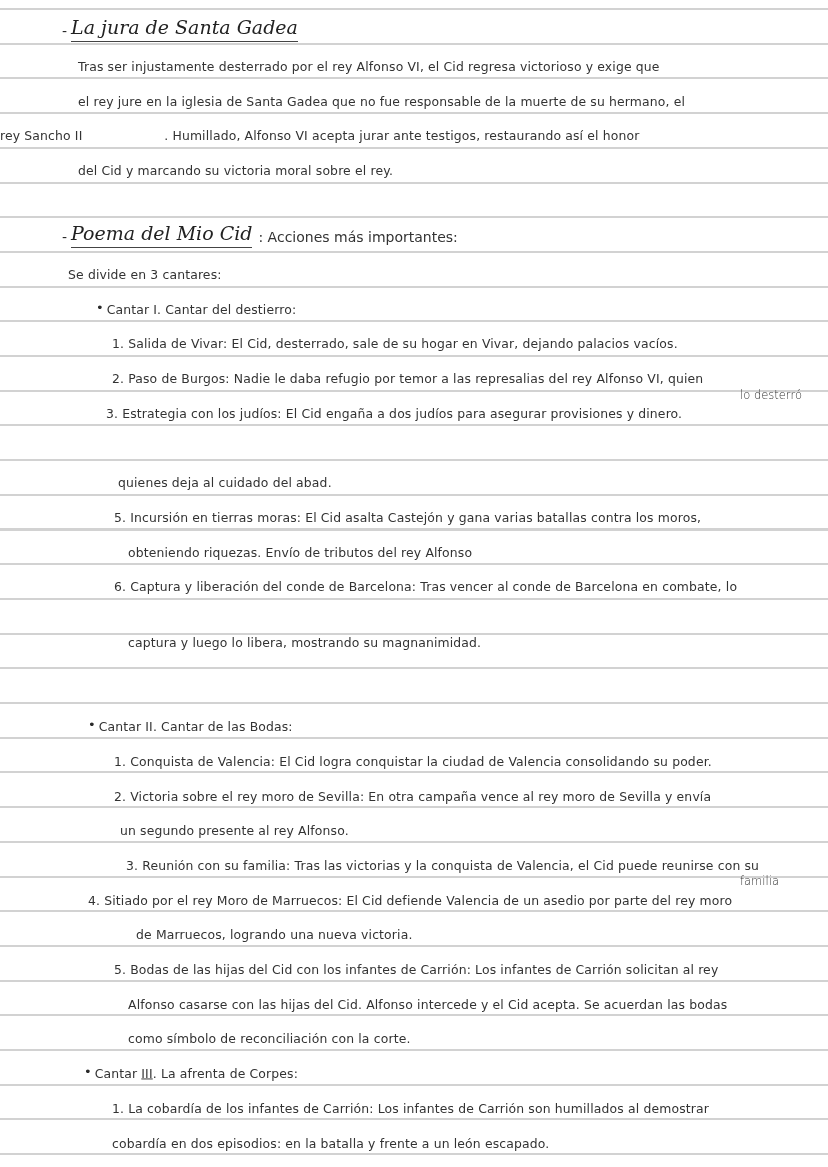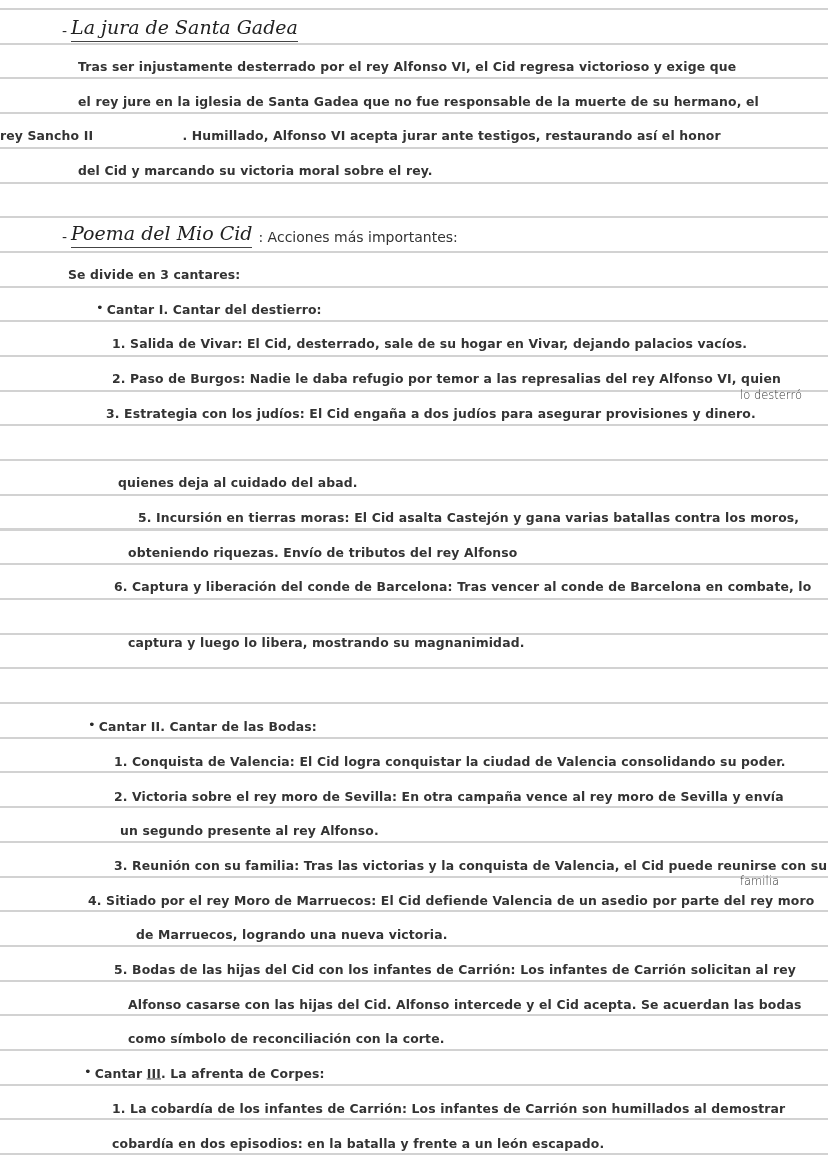--- a/index.html
+++ b/index.html
@@ -24,21 +24,21 @@
     );
   }
   .row {
     position: absolute; left: 0; right: 0; height: 34px;
     display: flex; align-items: flex-end;
     white-space: nowrap;
   }
   .txt {
     font-size: 12.4px; letter-spacing: 0.15px;
     line-height: 1; padding-bottom: 8px;
-    font-weight: 700; color: #333;
+    font-weight: 400; color: #333;
     transform: scaleY(0.95);
     transform-origin: bottom left;
   }
   .title {
     font-family: "DejaVu Serif", serif; font-style: italic;
     font-size: 19px; color: #222; padding-bottom: 3px;
     border-bottom: 1.3px solid #444; line-height: 1.1;
     margin-bottom: 4px;
   }
   .title-rest { font-size: 14px; padding-bottom: 7px; margin-left: 6px; color:#333; }
@@ -96,21 +96,21 @@
   <div class="row" style="top:358px;">
       <span class="txt" style="margin-left:112px;">2. Paso de Burgos: Nadie le daba refugio por temor a las represalias del rey Alfonso VI, quien</span>
     </div>
   <span class="margin-note" style="left:740px; top:388px;">lo desterró</span>
   <div class="row" style="top:393px;">
       <span class="txt" style="margin-left:106px;">3. Estrategia con los judíos: El Cid engaña a dos judíos para asegurar provisiones y dinero.</span>
     </div>
   <div class="row" style="top:462px;">
       <span class="txt" style="margin-left:118px;">quienes deja al cuidado del abad.</span>
     </div>
-  <div class="row" style="top:497px;padding-left:24px;">
+  <div class="row" style="top:497px;">
       <span class="txt" style="margin-left:114px;">5. Incursión en tierras moras: El Cid asalta Castejón y gana varias batallas contra los moros,</span>
     </div>
   <div class="row" style="top:532px;">
       <span class="txt" style="margin-left:128px;">obteniendo riquezas. Envío de tributos del rey Alfonso</span>
     </div>
   <div class="row" style="top:566px;">
       <span class="txt" style="margin-left:114px;">6. Captura y liberación del conde de Barcelona: Tras vencer al conde de Barcelona en combate, lo</span>
     </div>
   <div class="row" style="top:622px;">
       <span class="txt" style="margin-left:128px;">captura y luego lo libera, mostrando su magnanimidad.</span>
@@ -122,21 +122,21 @@
   </div>
   <div class="row" style="top:741px;">
       <span class="txt" style="margin-left:114px;">1. Conquista de Valencia: El Cid logra conquistar la ciudad de Valencia consolidando su poder.</span>
     </div>
   <div class="row" style="top:776px;">
       <span class="txt" style="margin-left:114px;">2. Victoria sobre el rey moro de Sevilla: En otra campaña vence al rey moro de Sevilla y envía</span>
     </div>
   <div class="row" style="top:810px;">
       <span class="txt" style="margin-left:120px;">un segundo presente al rey Alfonso.</span>
     </div>
-  <div class="row" style="top:845px;">
+  <div class="row" style="top:845px;padding-left:12px;">
       <span class="txt" style="margin-left:114px;">3. Reunión con su familia: Tras las victorias y la conquista de Valencia, el Cid puede reunirse con su</span>
     </div>
   <span class="margin-note" style="left:740px; top:874px;">familia</span>
   <div class="row" style="top:880px;">
       <span class="txt" style="margin-left:88px;">4. Sitiado por el rey Moro de Marruecos: El Cid defiende Valencia de un asedio por parte del rey moro</span>
     </div>
   <div class="row" style="top:914px;padding-left:8px;">
       <span class="txt" style="margin-left:128px;">de Marruecos, logrando una nueva victoria.</span>
     </div>
   <div class="row" style="top:949px;">

